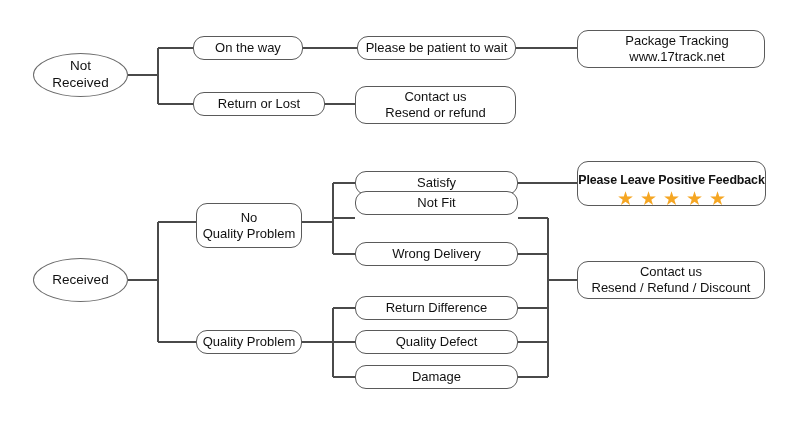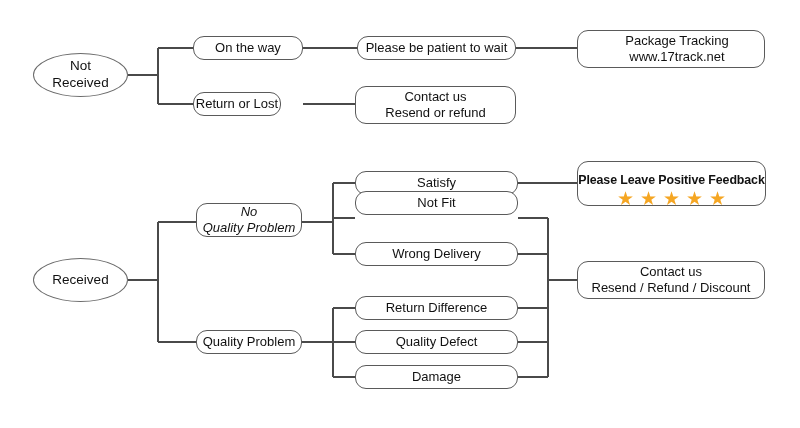--- a/index.html
+++ b/index.html
@@ -129,21 +129,21 @@
 
   <div class="ellipse" style="left:33px;top:53px;width:95px;height:44px;">
     <span class="ln">Not</span>
     <span class="ln">Received</span>
   </div>
 
   <div class="node" style="left:193px;top:36px;width:110px;height:24px;">
     <span class="ln">On the way</span>
   </div>
 
-  <div class="node" style="left:193px;top:92px;width:88px;height:24px;">
+  <div class="node" style="left:193px;top:92px;width:132px;height:24px;">
     <span class="ln">Return or Lost</span>
   </div>
 
   <div class="node" style="left:357px;top:36px;width:159px;height:24px;">
     <span class="ln">Please be patient to wait</span>
   </div>
 
   <div class="node" style="left:577px;top:30px;width:188px;height:38px;padding-left:12px;">
     <span class="ln">Package Tracking</span>
     <span class="ln">www.17track.net</span>
@@ -151,21 +151,21 @@
 
   <div class="node" style="left:355px;top:86px;width:161px;height:38px;">
     <span class="ln">Contact us</span>
     <span class="ln">Resend or refund</span>
   </div>
 
   <div class="ellipse" style="left:33px;top:258px;width:95px;height:44px;">
     <span class="ln">Received</span>
   </div>
 
-  <div class="node" style="left:196px;top:203px;width:106px;height:34px;font-style:italic;">
+  <div class="node" style="left:196px;top:203px;width:106px;height:45px;">
     <span class="ln">No</span>
     <span class="ln">Quality Problem</span>
   </div>
 
   <div class="node" style="left:196px;top:330px;width:106px;height:24px;">
     <span class="ln">Quality Problem</span>
   </div>
 
   <div class="node" style="left:355px;top:171px;width:163px;height:24px;">
     <span class="ln">Satisfy</span>

